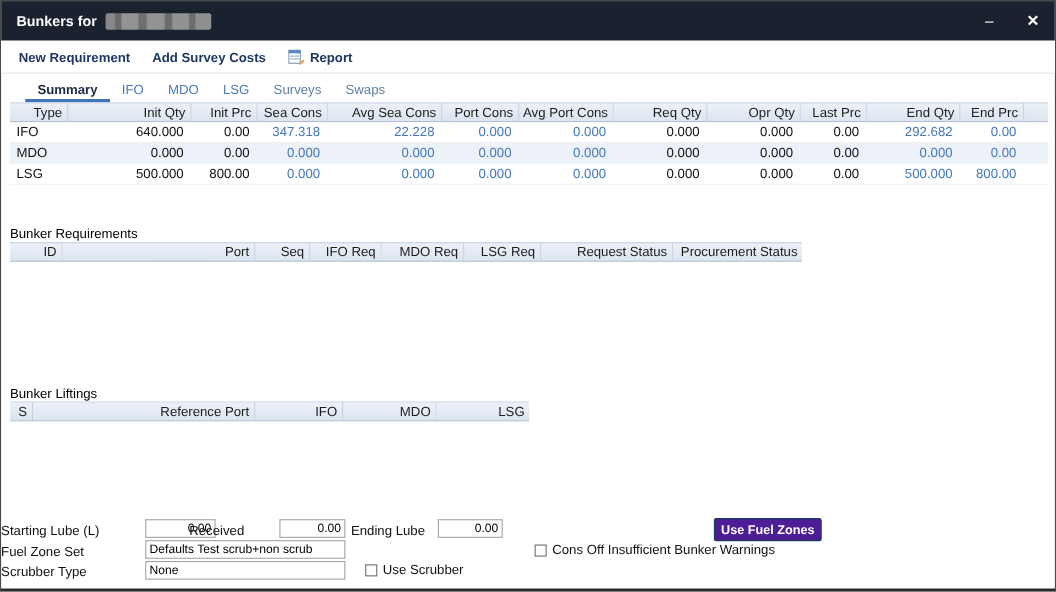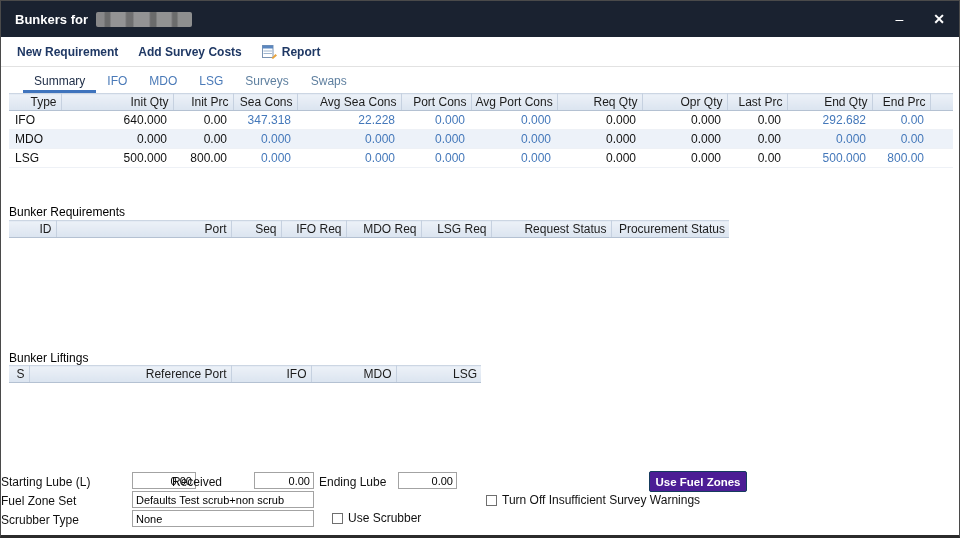--- a/index.html
+++ b/index.html
@@ -24,21 +24,21 @@
   .toolbar { position:absolute; top:36px; left:0; right:0; height:30px; background:#fff;
              border-bottom:1px solid #e2e2e2; display:flex; align-items:center;
              padding:0 16px; gap:20px; }
   .tool-link { color:#1f3864; font-weight:bold; font-size:12px; cursor:pointer; white-space:nowrap; }
   .report-group { display:flex; align-items:center; gap:5px; cursor:pointer; }
 
   
   .tabs { position:absolute; left:22px; top:66px; height:26px; display:flex; align-items:flex-end; }
   .tab { padding:4px 11px 5px; font-size:12px; color:#4a7ab8; cursor:pointer; white-space:nowrap; }
   .tab:nth-child(5), .tab:nth-child(6) { color:#5e7f9f; }
-  .tab.active { color:#1c2b45; font-weight:normal; border-bottom:3px solid #3f74bd; padding-bottom:2px; }
+  .tab.active { color:#1c2b45; font-weight:bold; border-bottom:3px solid #3f74bd; padding-bottom:2px; }
 
   
   .grid { position:absolute; border-collapse:collapse; table-layout:fixed; font-size:12px; }
   .grid th { background:linear-gradient(#ecf1f8,#dbe4f0); border-top:1px solid #ccd6e3;
              border-bottom:1px solid #b4c1d2; border-right:1px solid #c6d1e0;
              font-weight:normal; text-align:right; padding:1px 4px; height:17px; color:#1c1c1c;
              overflow:hidden; white-space:nowrap; }
   .grid th.filler, .grid th:last-child { border-right:none; }
   .grid td { padding:2px 6px; height:19px; border-bottom:1px solid #eef1f6;
              white-space:nowrap; overflow:hidden; color:#111; }
@@ -249,19 +249,19 @@
   <div class="flabel" style="top:512px">Scrubber Type</div>
   <input class="inp" style="left: 131px; top: 509px; width: 182px;" value="None">
 
   <span class="cb-group" style="left:331px;top:510px">
     <span class="cb"></span>
     <span>Use Scrubber</span>
   </span>
 
   <span class="cb-group" style="left:485px;top:492px">
     <span class="cb"></span>
-    <span>Turn Off Insufficient Survey Warnings</span>
+    <span>Cons Off Insufficient Bunker Warnings</span>
   </span>
 
 
   <div class="fuel-btn">Use Fuel Zones</div>
 
 </div>
 
 </body></html>

